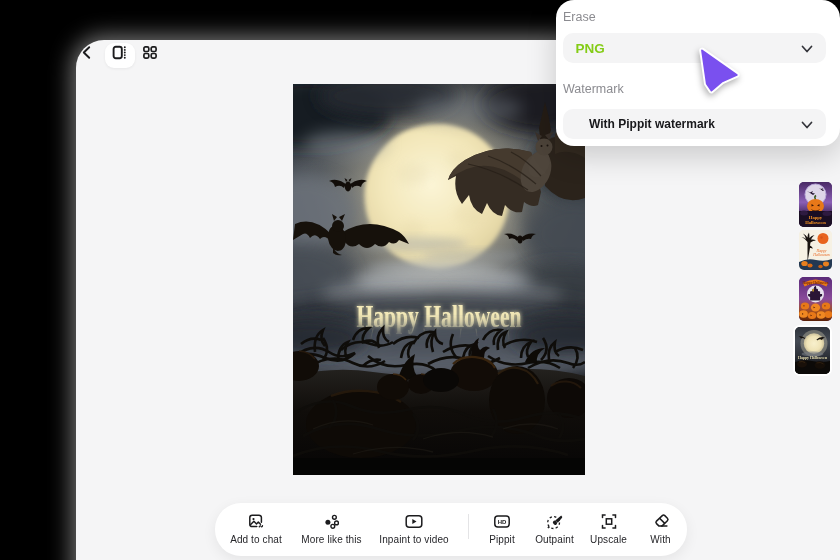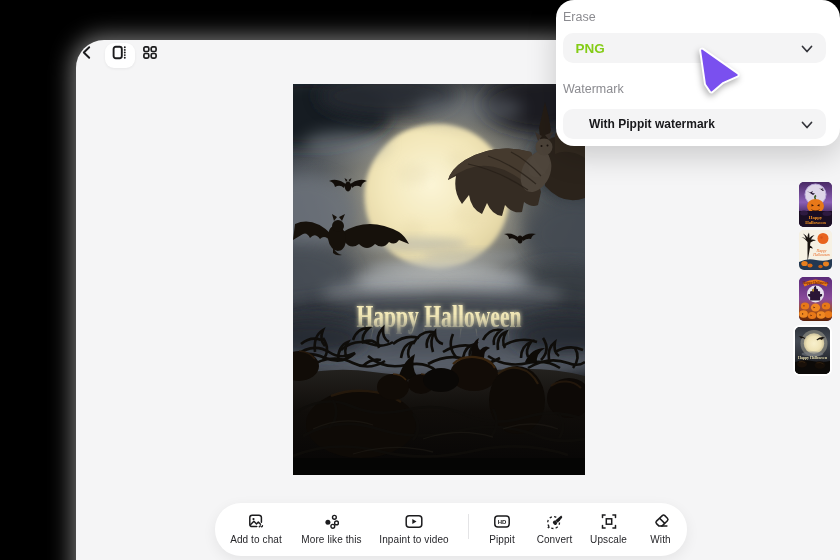--- a/index.html
+++ b/index.html
@@ -386,21 +386,21 @@
   </svg>
   <div class="lb">Pippit</div>
 </div>
 <div class="tb" style="left:554.5px;">
   <svg width="18" height="18" viewBox="0 0 18 18" style="transform:translateX(-9px)">
     <circle cx="7.6" cy="9.6" r="5.9" fill="none" stroke="#1c1c1e" stroke-width="1.3" stroke-dasharray="2.3 2.3"></circle>
     <path d="M15.2 2.6 q1.5 1.2 0.9 2.2 l-4.3 4.9 -2.6 -2.2 z" fill="#1c1c1e"></path>
     <ellipse cx="9" cy="9.8" rx="2.3" ry="1.9" transform="rotate(48 9 9.8)" fill="#1c1c1e"></ellipse>
     <path d="M2.6 12.6 l0.5 1.1 1.1 0.5 -1.1 0.5 -0.5 1.1 -0.5 -1.1 -1.1 -0.5 1.1 -0.5z" fill="#1c1c1e"></path>
   </svg>
-  <div class="lb">Convert</div>
+  <div class="lb">Outpaint</div>
 </div>
 <div class="tb" style="left:608.5px;">
   <svg width="17" height="17" viewBox="0 0 17 17" style="transform:translateX(-8.5px)">
     <rect x="5.8" y="5.8" width="5.4" height="5.4" fill="none" stroke="#1c1c1e" stroke-width="1.5"></rect>
     <path d="M2 4.6 V2 h2.6 M12.4 2 H15 v2.6 M15 12.4 V15 h-2.6 M4.6 15 H2 v-2.6" fill="none" stroke="#1c1c1e" stroke-width="1.5" stroke-linecap="round"></path>
   </svg>
   <div class="lb">Upscale</div>
 </div>
 <div class="tb" style="left:660.5px;">
   <svg width="18" height="17" viewBox="0 0 18 17" style="transform:translateX(-9px)">

